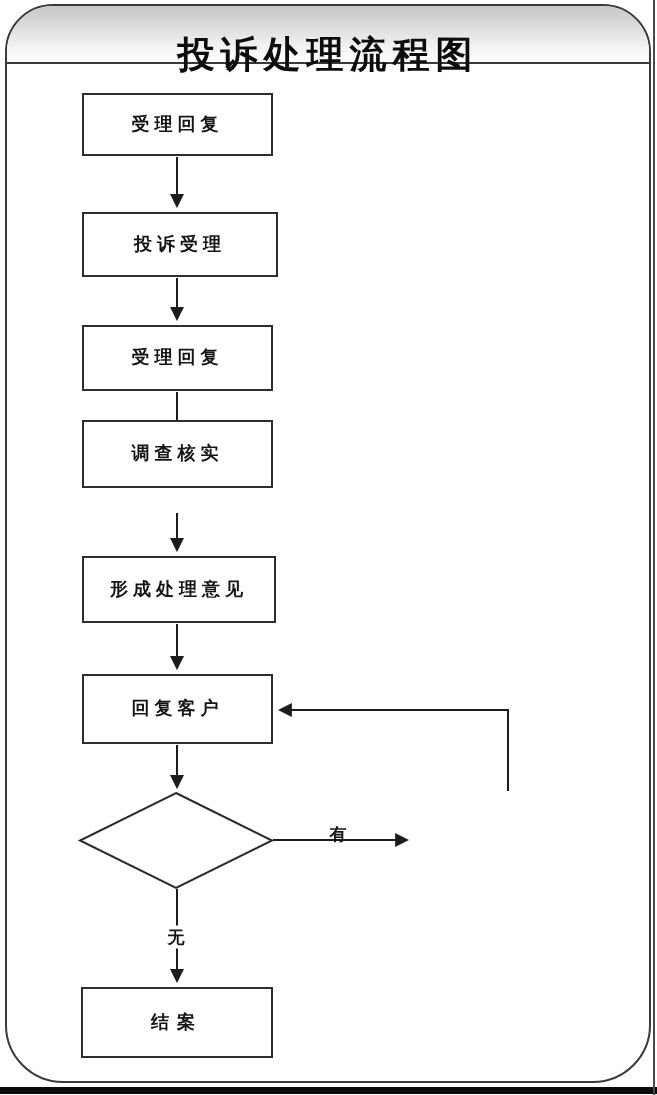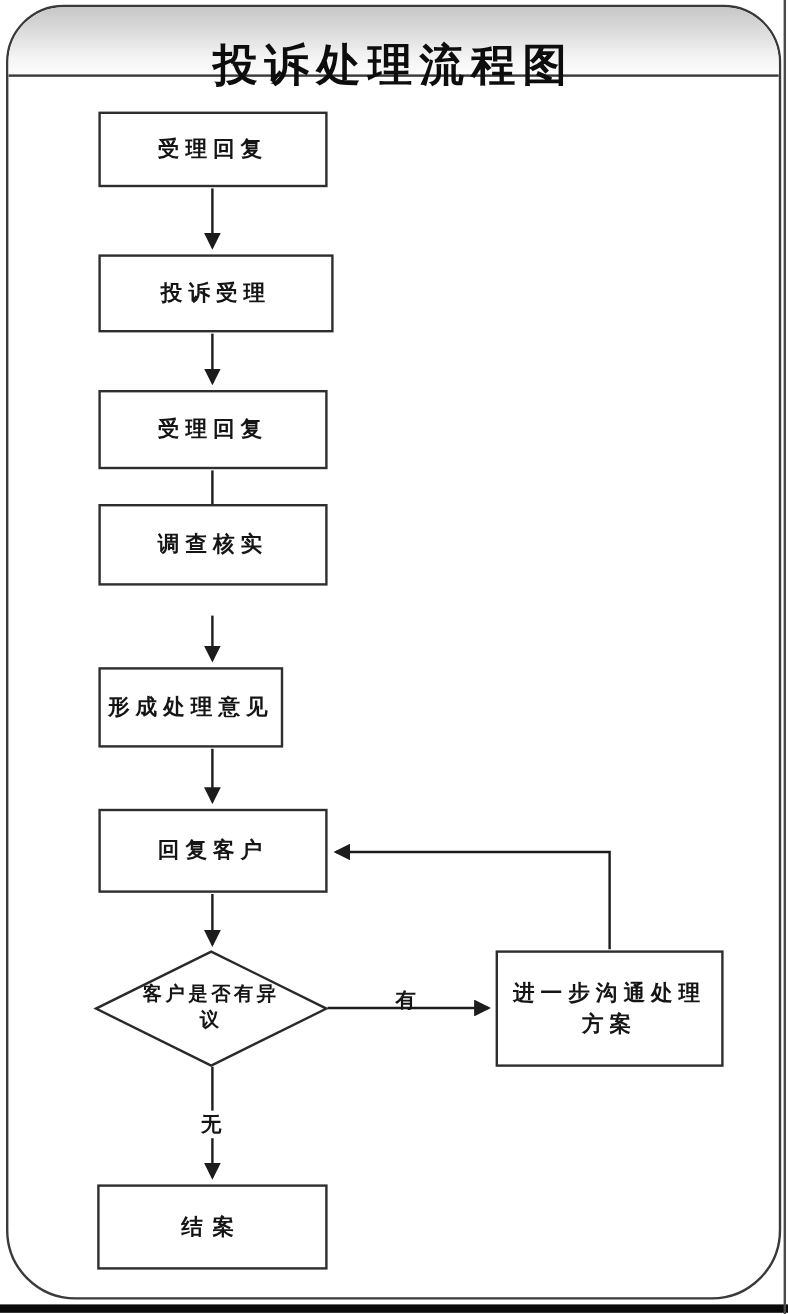--- a/index.html
+++ b/index.html
@@ -33,21 +33,21 @@
   .node{
     position:absolute;background:#ffffff;border:2px solid #2e2e2e;
     display:flex;align-items:center;justify-content:center;
     font-size:18px;font-weight:bold;color:#151515;letter-spacing:5px;
     text-align:center;line-height:1.4;box-sizing:border-box;
   }
   .n1{left:82px;top:93px;width:191px;height:63px;}
   .n2{left:82px;top:212px;width:196px;height:65px;}
   .n3{left:82px;top:325px;width:191px;height:66px;}
   .n4{left:82px;top:420px;width:191px;height:68px;}
-  .n5{left:82px;top:556px;width:154px;height:67px;}
+  .n5{left:82px;top:556px;width:194px;height:67px;}
   .n6{left:82px;top:674px;width:191px;height:70px;}
   .n7{left:413px;top:792px;width:190px;height:97px;}
   .n7 .wrap{display:inline-block;width:162px;}
   .n8{left:81px;top:987px;width:192px;height:71px;letter-spacing:8px;justify-content:center;}
 
   
   .diamond-label{
     position:absolute;left:111px;top:804px;width:130px;height:72px;
     display:flex;align-items:center;justify-content:center;text-align:center;
     font-size:16px;font-weight:bold;color:#151515;letter-spacing:3px;line-height:1.4;
@@ -105,28 +105,24 @@
   </div>
   <div class="node n4">
     <span>调查核实</span>
   </div>
   <div class="node n5">
     <span>形成处理意见</span>
   </div>
   <div class="node n6">
     <span>回复客户</span>
   </div>
-  <div class="node n7">
-    <span class="wrap">进一步沟通处理方案</span>
-  </div>
   <div class="node n8">
     <span>结案</span>
   </div>
 
-  <div class="diamond-label">客户是否有异议</div>
 
   <div class="edge-label lbl-yes">有</div>
   <div class="edge-label lbl-no">无</div>
 
   <div class="bottom-edge"></div>
   <div class="right-edge"></div>
 
 </div>
 
 </body></html>

